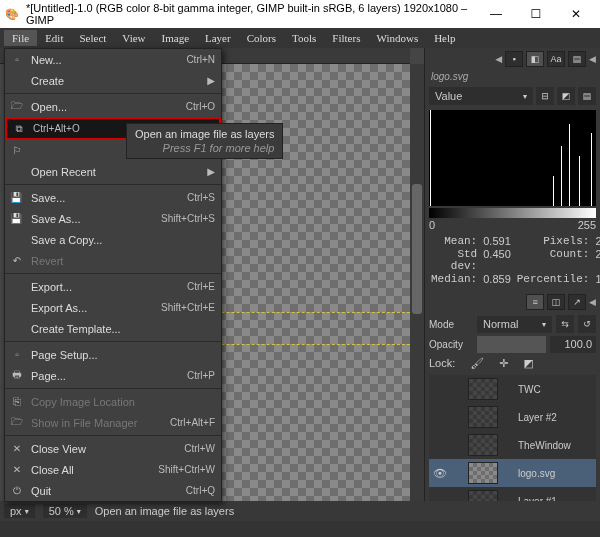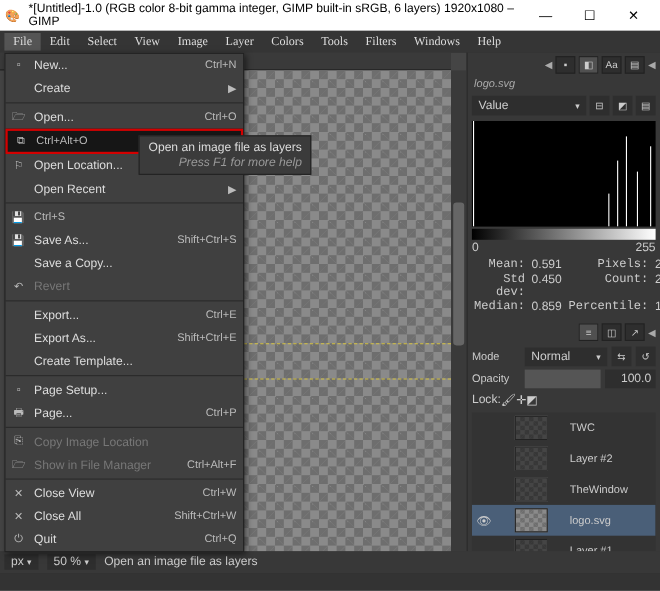--- a/index.html
+++ b/index.html
@@ -63,21 +63,21 @@
 .histplot .bar { position:absolute; bottom:0; width:1px; background:#fff; }
 .gradient { height:10px; background:linear-gradient(90deg,#000,#fff); margin-top:2px; position:relative; }
 .nums { display:flex; justify-content:space-between; font-size:9px; color:#ccc; margin-top:1px; }
 .stats { display:grid; grid-template-columns:auto auto auto auto; gap:1px 6px; font-size:9px; color:#ccc; margin:4px 2px; }
 .stats .k { text-align:right;font-family:Liberation Mono, monospace; }
 .layerspanel { flex:1; display:flex; flex-direction:column; padding:2px 4px; }
 .proprow { display:flex; align-items:center; height:20px; gap:4px; }
 .proprow .lbl { width:44px; font-size:10px; color:#ccc; }
 .proprow .sel { flex:1; background:#2e2e2e; display:flex; align-items:center; padding:0 6px; height:17px; }
 .proprow .num { width:46px; text-align:right; background:#2e2e2e; height:17px; padding:0 4px; line-height:17px; }
-.lockrow { display:flex; align-items:center; gap:0; color:#ccc; font-size:10px; height:18px; }
+.lockrow { display:flex; align-items:center; gap:15px; color:#ccc; font-size:10px; height:18px; }
 .layerlist { flex:1; background:#333; margin-top:3px; overflow:hidden; }
 .layer { display:flex; align-items:center; height:28px; padding:0 3px; gap:20px; }
 .layer.sel { background:#4a5f78; }
 .eye { width:16px; text-align:center; font-size:11px; }
 .thumbn { width:30px; height:22px; background:#8a8a8a;
   background-image:linear-gradient(45deg,#6e6e6e 25%,transparent 25%),linear-gradient(-45deg,#6e6e6e 25%,transparent 25%),linear-gradient(45deg,transparent 75%,#6e6e6e 75%),linear-gradient(-45deg,transparent 75%,#6e6e6e 75%);
   background-size:8px 8px; background-position:0 0,0 4px,4px -4px,-4px 0; border:1px solid #222; position:relative; }
 .thumbn.dark::after { content:""; position:absolute; inset:0; background:rgba(0,0,0,.5); }
 .layer .nm { flex:1; font-size:10px; white-space:nowrap; overflow:hidden; }
 
@@ -251,30 +251,30 @@
       <span class="ico">🗁</span>
       <span class="lbl">Open...</span>
       <span class="acc">Ctrl+O</span>
     </div>
   <div class="row hl">
       <span class="ico">⧉</span>
       <span class="acc">Ctrl+Alt+O</span>
     </div>
   <div class="row">
       <span class="ico">⚐</span>
-      <span class="lbl">Open Location...</span>
     </div>
   <div class="row">
       <span class="ico"></span>
       <span class="lbl">Open Recent</span>
       <span class="acc">▶</span>
     </div>
   <hr>
   <div class="row">
       <span class="ico">💾</span>
+      <span class="lbl">Save...</span>
       <span class="acc">Ctrl+S</span>
     </div>
   <div class="row">
       <span class="ico">💾</span>
       <span class="lbl">Save As...</span>
       <span class="acc">Shift+Ctrl+S</span>
     </div>
   <div class="row">
       <span class="ico"></span>
       <span class="lbl">Save a Copy...</span>

